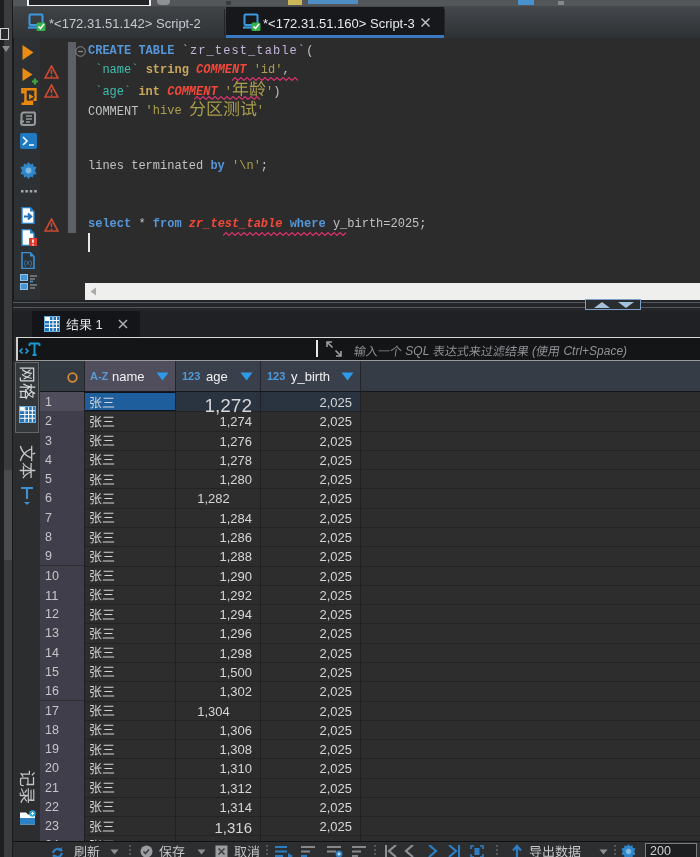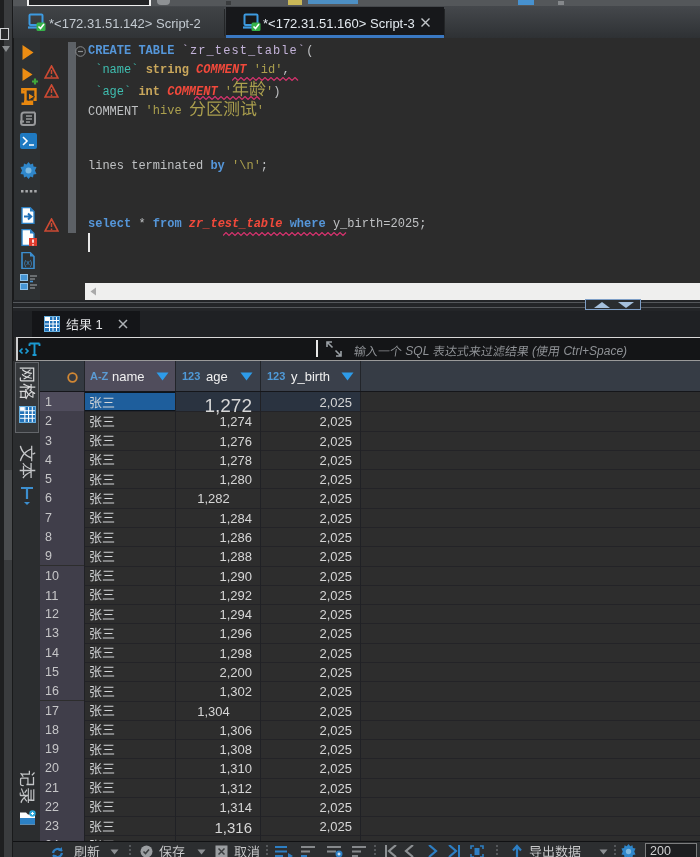--- a/index.html
+++ b/index.html
@@ -482,21 +482,21 @@
     <div class="abs" style="left:175px;top:645.6px;width:77px;text-align:right;font-size:13px;color:#d6d6d6">1,298</div>
     <div class="abs" style="left:260px;top:645.6px;width:92px;text-align:right;font-size:13px;color:#d6d6d6">2,025</div>
     <div class="abs" style="left:40px;top:661.9px;width:44px;height:19.3px;background:#403e4a"></div>
     <div class="abs" style="left:40px;top:681.2px;width:660px;height:1px;background:#232327"></div>
     <div class="abs" style="left:45px;top:664.9px;font-size:12.5px;color:#c6c6c8">15</div>
     <div class="abs" style="left:89px;top:664.4px;font-size:13px;color:#d5d7d9"><svg class="cj " viewBox="0 -880 1000 1000">
         <use href="#u5F20"></use>
       </svg><svg class="cj " viewBox="0 -880 1000 1000">
         <use href="#u4E09"></use>
       </svg></div>
-    <div class="abs" style="left:175px;top:664.9px;width:77px;text-align:right;font-size:13px;color:#d6d6d6">2,200</div>
+    <div class="abs" style="left:175px;top:664.9px;width:77px;text-align:right;font-size:13px;color:#d6d6d6">1,500</div>
     <div class="abs" style="left:260px;top:664.9px;width:92px;text-align:right;font-size:13px;color:#d6d6d6">2,025</div>
     <div class="abs" style="left:40px;top:681.2px;width:44px;height:19.3px;background:#403e4a"></div>
     <div class="abs" style="left:40px;top:700.5px;width:660px;height:1px;background:#232327"></div>
     <div class="abs" style="left:45px;top:684.2px;font-size:12.5px;color:#c6c6c8">16</div>
     <div class="abs" style="left:89px;top:683.7px;font-size:13px;color:#d5d7d9"><svg class="cj " viewBox="0 -880 1000 1000">
         <use href="#u5F20"></use>
       </svg><svg class="cj " viewBox="0 -880 1000 1000">
         <use href="#u4E09"></use>
       </svg></div>
     <div class="abs" style="left:175px;top:684.2px;width:77px;text-align:right;font-size:13px;color:#d6d6d6">1,302</div>

